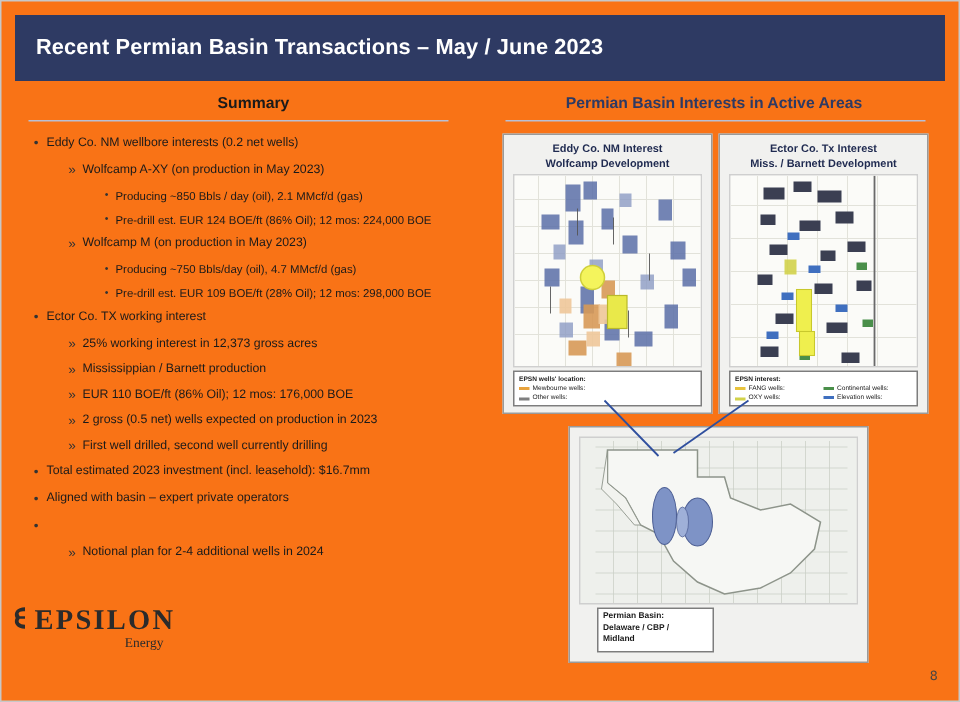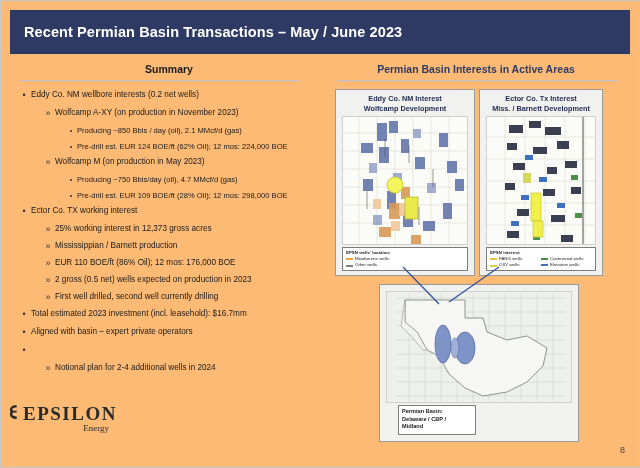--- a/index.html
+++ b/index.html
@@ -13,21 +13,21 @@
     font-family: "Liberation Sans", sans-serif;
     overflow: hidden;
     position: relative;
   }
   .slide {
     position: relative;
     width: 640px;
     height: 468px;
     box-sizing: border-box;
     border: 1px solid #c8c8c8;
-    background: #fdba74;
+    background: #f97316;
   }
   
   .title-bar {
     position: absolute;
     left: 9px;
     top: 9px;
     width: 620px;
     height: 44px;
     background: #2e3a63;
     display: flex;
@@ -112,21 +112,21 @@
   .lvl3 .text { font-size: 7.6px; line-height: 11px; }
 
   
   .map-panel {
     position: absolute;
     background: #f1f1ef;
     border: 1px solid #9a9a9a;
     box-sizing: border-box;
   }
   #map-left  { left: 334px; top: 88px;  width: 140px; height: 187px; }
-  #map-right { left: 478px; top: 88px;  width: 124px; height: 187px; }
+  #map-right { left: 478px; top: 88px;  width: 140px; height: 187px; }
   #map-bottom{ left: 378px; top: 283px; width: 200px; height: 158px; }
 
   .map-title {
     position: absolute;
     left: 0; right: 0; top: 4px;
     text-align: center;
     font-size: 7.3px;
     font-weight: bold;
     color: #1f2a50;
     line-height: 9.5px;
@@ -233,29 +233,29 @@
   <div class="right-heading">Permian Basin Interests in Active Areas</div>
   <div class="right-rule"></div>
 
   <div class="bullets">
     <div class="bullet lvl1">
       <span class="marker">•</span>
       <span class="text">Eddy Co. NM wellbore interests (0.2 net wells)</span>
     </div>
     <div class="bullet lvl2">
       <span class="marker">»</span>
-      <span class="text">Wolfcamp A-XY (on production in November 2023)</span>
+      <span class="text">Wolfcamp A-XY (on production in May 2023)</span>
     </div>
     <div class="bullet lvl3">
       <span class="marker">•</span>
       <span class="text">Producing ~850 Bbls / day (oil), 2.1 MMcf/d (gas)</span>
     </div>
     <div class="bullet lvl3">
       <span class="marker">•</span>
-      <span class="text">Pre-drill est. EUR 124 BOE/ft (62% Oil); 12 mos: 224,000 BOE</span>
+      <span class="text">Pre-drill est. EUR 124 BOE/ft (86% Oil); 12 mos: 224,000 BOE</span>
     </div>
     <div class="bullet lvl2">
       <span class="marker">»</span>
       <span class="text">Wolfcamp M (on production in May 2023)</span>
     </div>
     <div class="bullet lvl3">
       <span class="marker">•</span>
       <span class="text">Producing ~750 Bbls/day (oil), 4.7 MMcf/d (gas)</span>
     </div>
     <div class="bullet lvl3">

